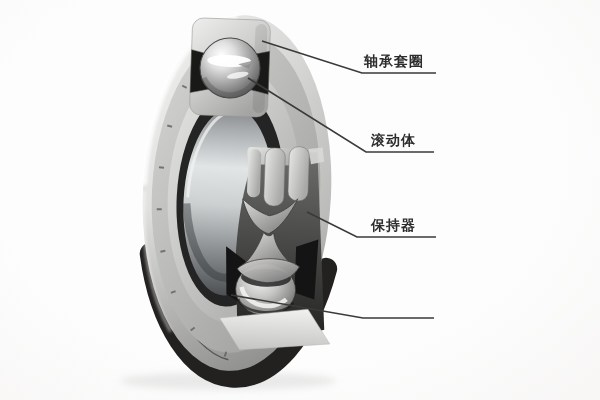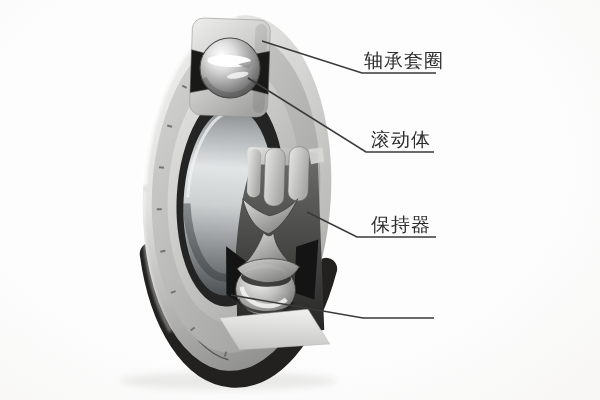--- a/index.html
+++ b/index.html
@@ -4,22 +4,22 @@
 <style>
   html,body{margin:0;padding:0;}
   body{font-family:"Liberation Sans","DejaVu Sans",sans-serif;}
   .stage{
     position:relative;width:600px;height:400px;overflow:hidden;
     background:radial-gradient(ellipse at 45% 40%, #fdfdfd 60%, #f7f6f5 100%);
   }
   .stage svg{position:absolute;left:0;top:0;}
   .part-label{
     position:absolute;
-    font-size:19px;
-    font-weight:400;
+    font-size:14px;
+    font-weight:700;
     letter-spacing:1px;
     color:#2d2d2d;
     line-height:20px;
     white-space:nowrap;
   }
 </style>
 </head>
 <body>
 
 <div class="stage">

